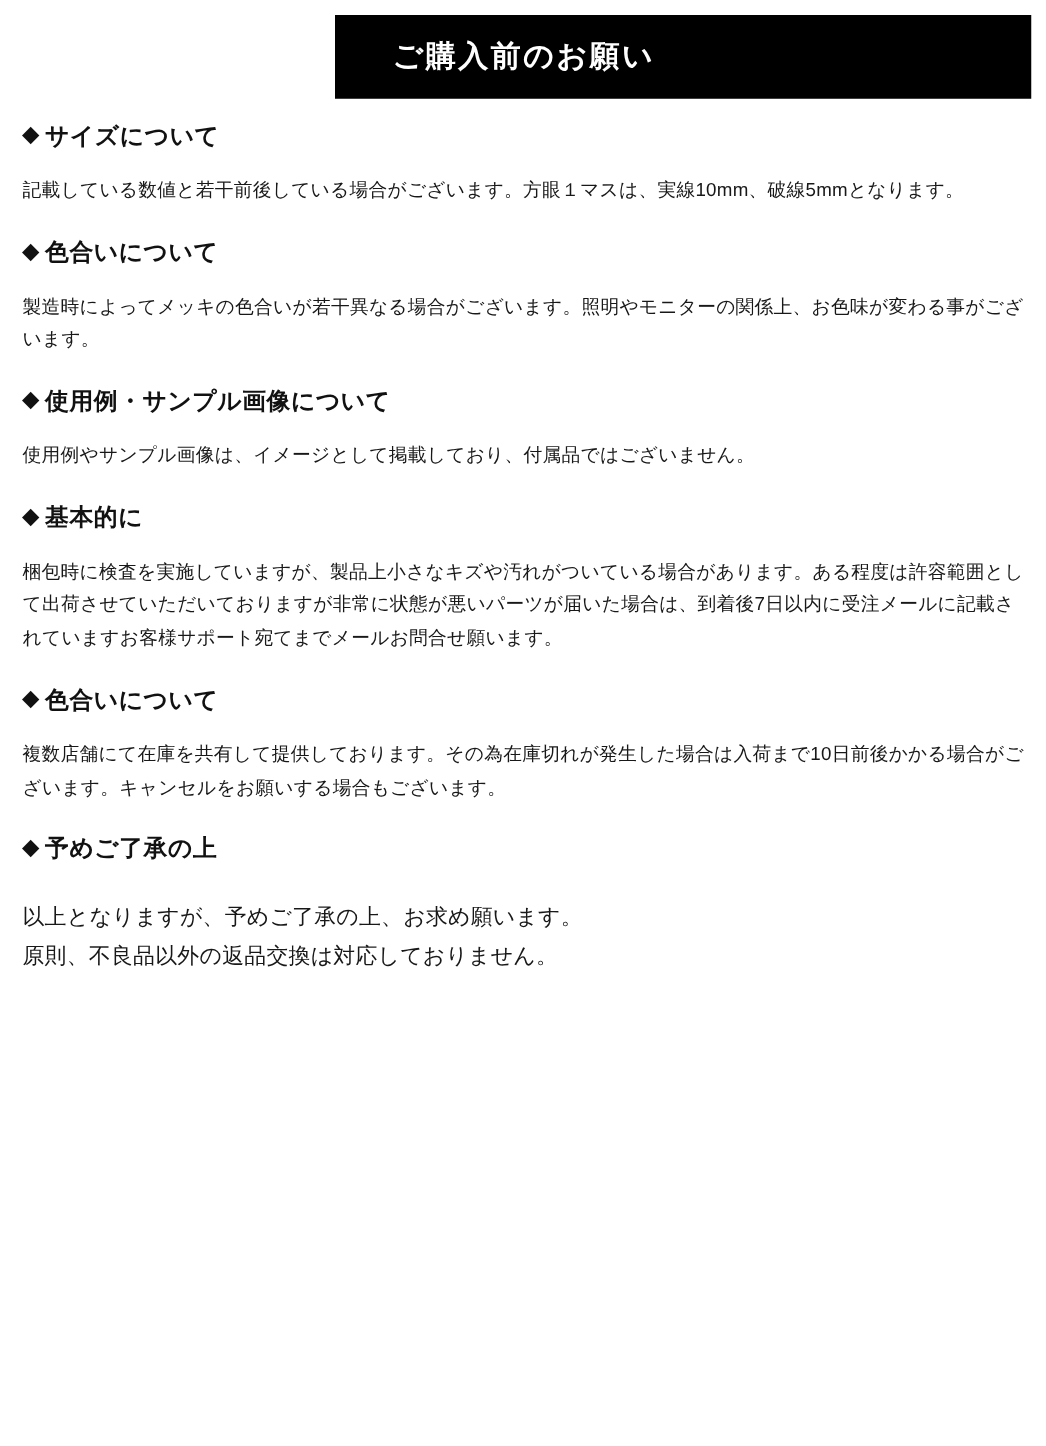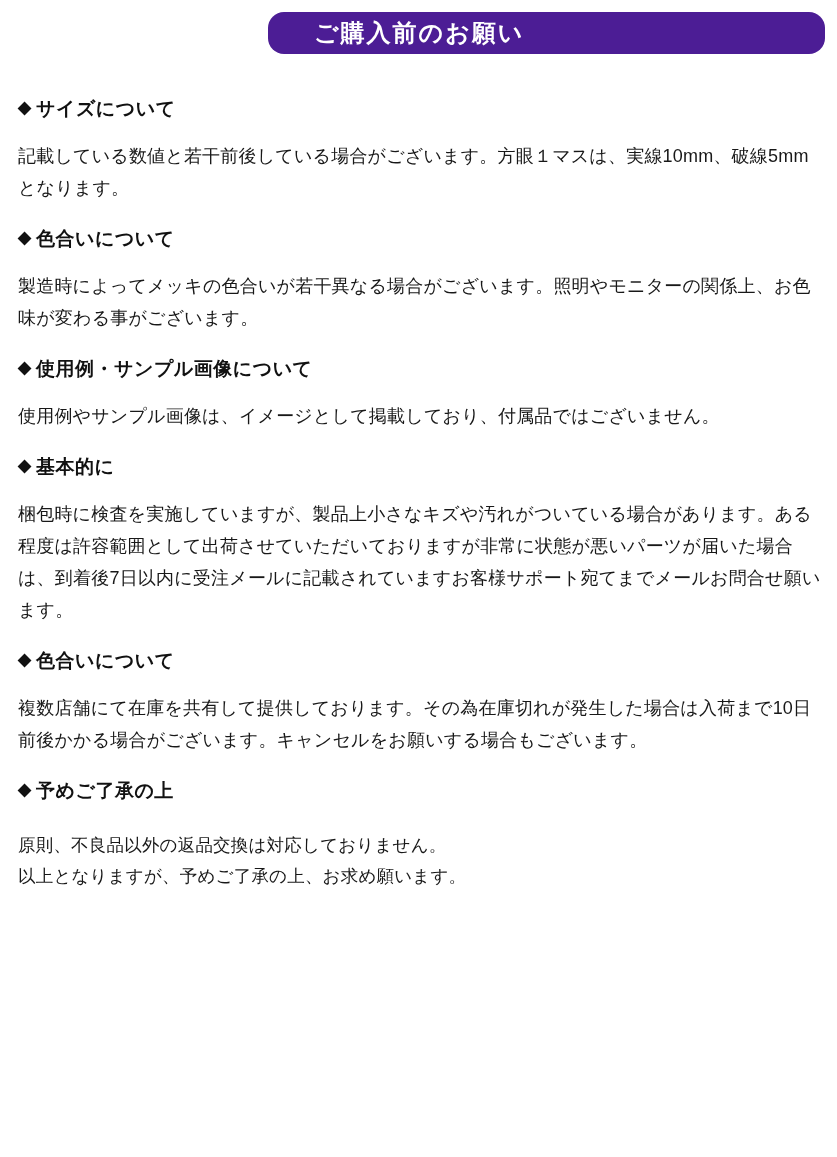--- a/index.html
+++ b/index.html
@@ -19,28 +19,27 @@
     width: 837px;
     height: 1157px;
     background: #ffffff;
     box-sizing: border-box;
   }
   .header-bar {
     position: absolute;
     left: 268px;
     top: 12px;
     width: 557px;
-    height: 42px;
-    background: #4c1d95;
+    height: 67px;
+    background: #000000;
     display: flex;
     align-items: center;
     justify-content: flex-start;
     box-sizing: border-box;
     padding-left: 46px;
-    border-radius: 16px;
   }
   .header-title {
     color: #ffffff;
     font-size: 24px;
     font-weight: bold;
     letter-spacing: 2px;
     line-height: 1;
   }
   .top-left-block {
     position: absolute;
@@ -69,21 +68,21 @@
     position: relative;
   }
   .sec-head .diamond {
     position: absolute;
     left: 0;
     top: 1px;
     font-size: 17px;
     color: #111111;
   }
   .sec-body {
-    font-size: 18px;
+    font-size: 15px;
     line-height: 1.78;
     color: #181818;
     letter-spacing: 0.2px;
     margin: 0 0 6px 0;
   }
   .sec-body.tight {
     margin-bottom: 0;
   }
   .closing {
     margin-top: 26px;
@@ -150,18 +149,18 @@
     </div>
 
     <div class="section">
       <div class="sec-head">
         <span class="diamond">◆</span>
         <span>予めご了承の上</span>
       </div>
     </div>
 
     <div class="closing">
+      <span class="line">以上となりますが、予めご了承の上、お求め願います。</span>
       <span class="line">原則、不良品以外の返品交換は対応しておりません。</span>
-      <span class="line">以上となりますが、予めご了承の上、お求め願います。</span>
     </div>
 
   </div>
 </div>
 
 </body></html>

